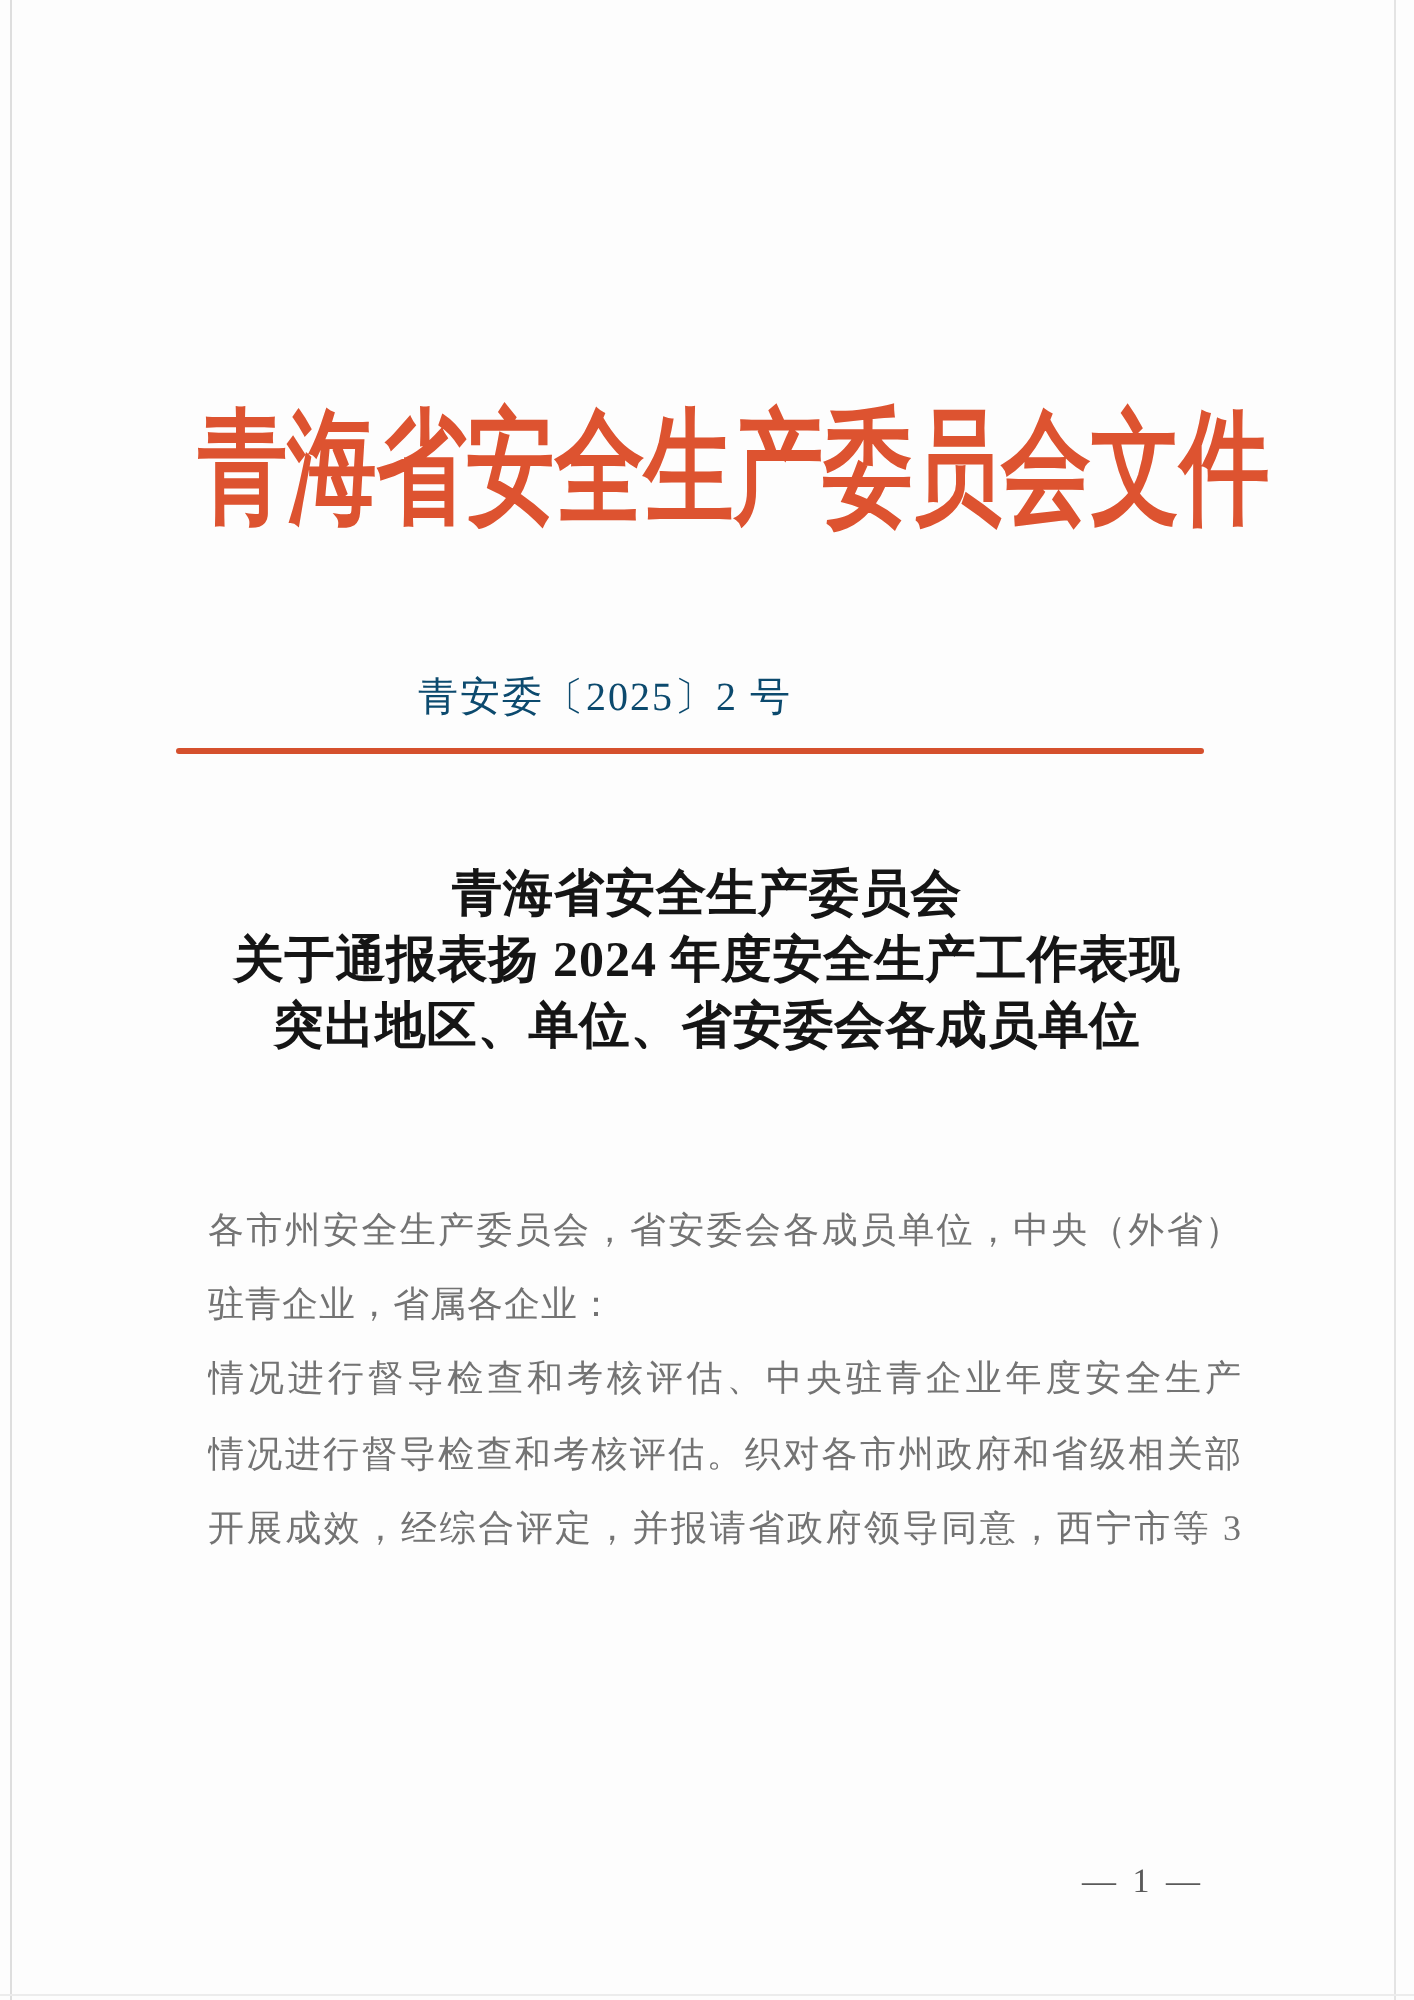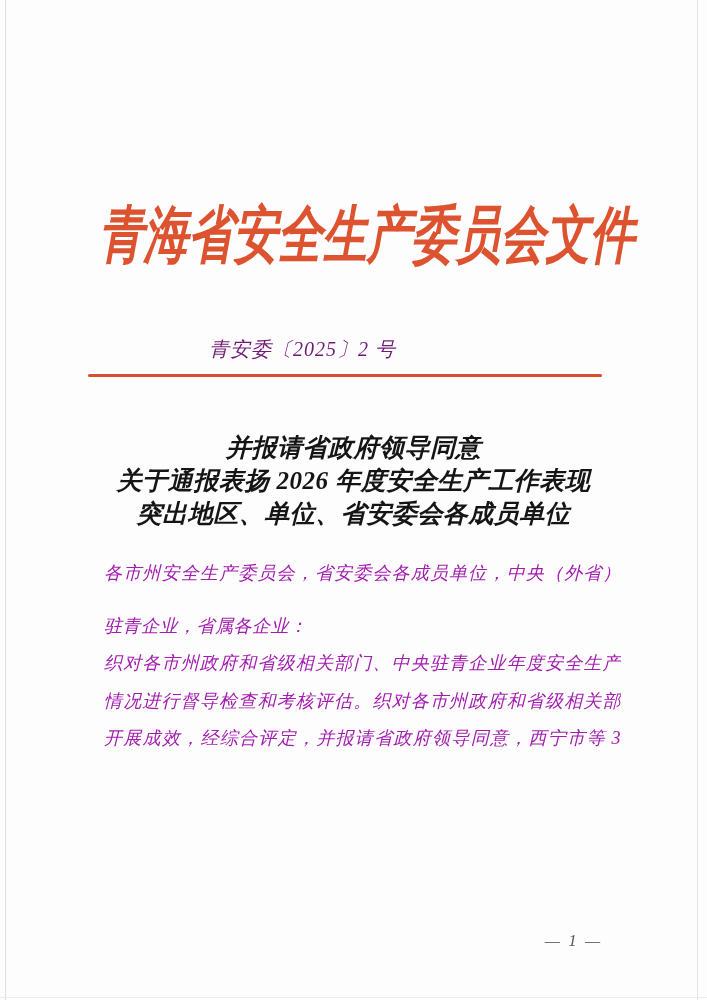--- a/index.html
+++ b/index.html
@@ -8,21 +8,20 @@
     background: #f2f2f2;
     font-family: "Liberation Serif", "DejaVu Serif", serif;
   }
   .page {
     position: relative;
     width: 707px;
     height: 1000px;
     margin: 0 auto;
     background: #fdfdfd;
     overflow: hidden;
-    font-style: italic;
   }
   
   .edge-left {
     position: absolute;
     left: 5px; top: 0; bottom: 0;
     width: 1px;
     background: #dedede;
   }
   .edge-right {
     position: absolute;
@@ -55,21 +54,21 @@
   }
   
   .doc-number {
     position: absolute;
     top: 336px;
     left: 0;
     width: 605px;
     line-height: 26px;
     text-align: center;
     font-size: 20px;
-    color: #701a75;
+    color: #0c4a6e;
     letter-spacing: 1px;
   }
   
   .red-rule {
     position: absolute;
     top: 374px;
     left: 88px;
     width: 514px;
     height: 3px;
     background: #d5502d;
@@ -88,38 +87,37 @@
     letter-spacing: 0.5px;
   }
   .doc-title .t-line {
     line-height: 33px;
     height: 33px;
     white-space: nowrap;
   }
   
   .body-block {
     position: absolute;
-    top: 555px;
+    top: 597px;
     left: 104px;
     width: 517px;
     font-size: 18px;
-    color: #a21caf;
+    color: #737373;
     letter-spacing: 0.5px;
   }
   .b-line {
     height: 37.2px;
     line-height: 37.2px;
     overflow: hidden;
     text-align: justify;
     text-align-last: justify;
   }
   .b-line.short {
     text-align: right;
     text-align-last: left;
-    margin-top: 16px;
   }
   .b-line.indent {
     padding-left: 36px;
   }
   
   .page-number {
     position: absolute;
     top: 930px;
     right: 105px;
     font-size: 17px;
@@ -137,28 +135,28 @@
   <div class="edge-right"></div>
   <div class="edge-bottom"></div>
 
   <div class="header-title">青海省安全生产委员会文件</div>
 
   <div class="doc-number">青安委〔2025〕2 号</div>
 
   <div class="red-rule"></div>
 
   <div class="doc-title">
-    <div class="t-line">并报请省政府领导同意</div>
-    <div class="t-line">关于通报表扬 2026 年度安全生产工作表现</div>
+    <div class="t-line">青海省安全生产委员会</div>
+    <div class="t-line">关于通报表扬 2024 年度安全生产工作表现</div>
     <div class="t-line">突出地区、单位、省安委会各成员单位</div>
   </div>
 
   <div class="body-block">
     <div class="b-line">各市州安全生产委员会，省安委会各成员单位，中央（外省）</div>
     <div class="b-line short">驻青企业，省属各企业：</div>
-    <div class="b-line">织对各市州政府和省级相关部门、中央驻青企业年度安全生产</div>
+    <div class="b-line">情况进行督导检查和考核评估、中央驻青企业年度安全生产</div>
     <div class="b-line">情况进行督导检查和考核评估。织对各市州政府和省级相关部门</div>
     <div class="b-line">开展成效，经综合评定，并报请省政府领导同意，西宁市等 3</div>
   </div>
 
   <div class="page-number">— 1 —</div>
 
 </div>
 
 </body></html>

